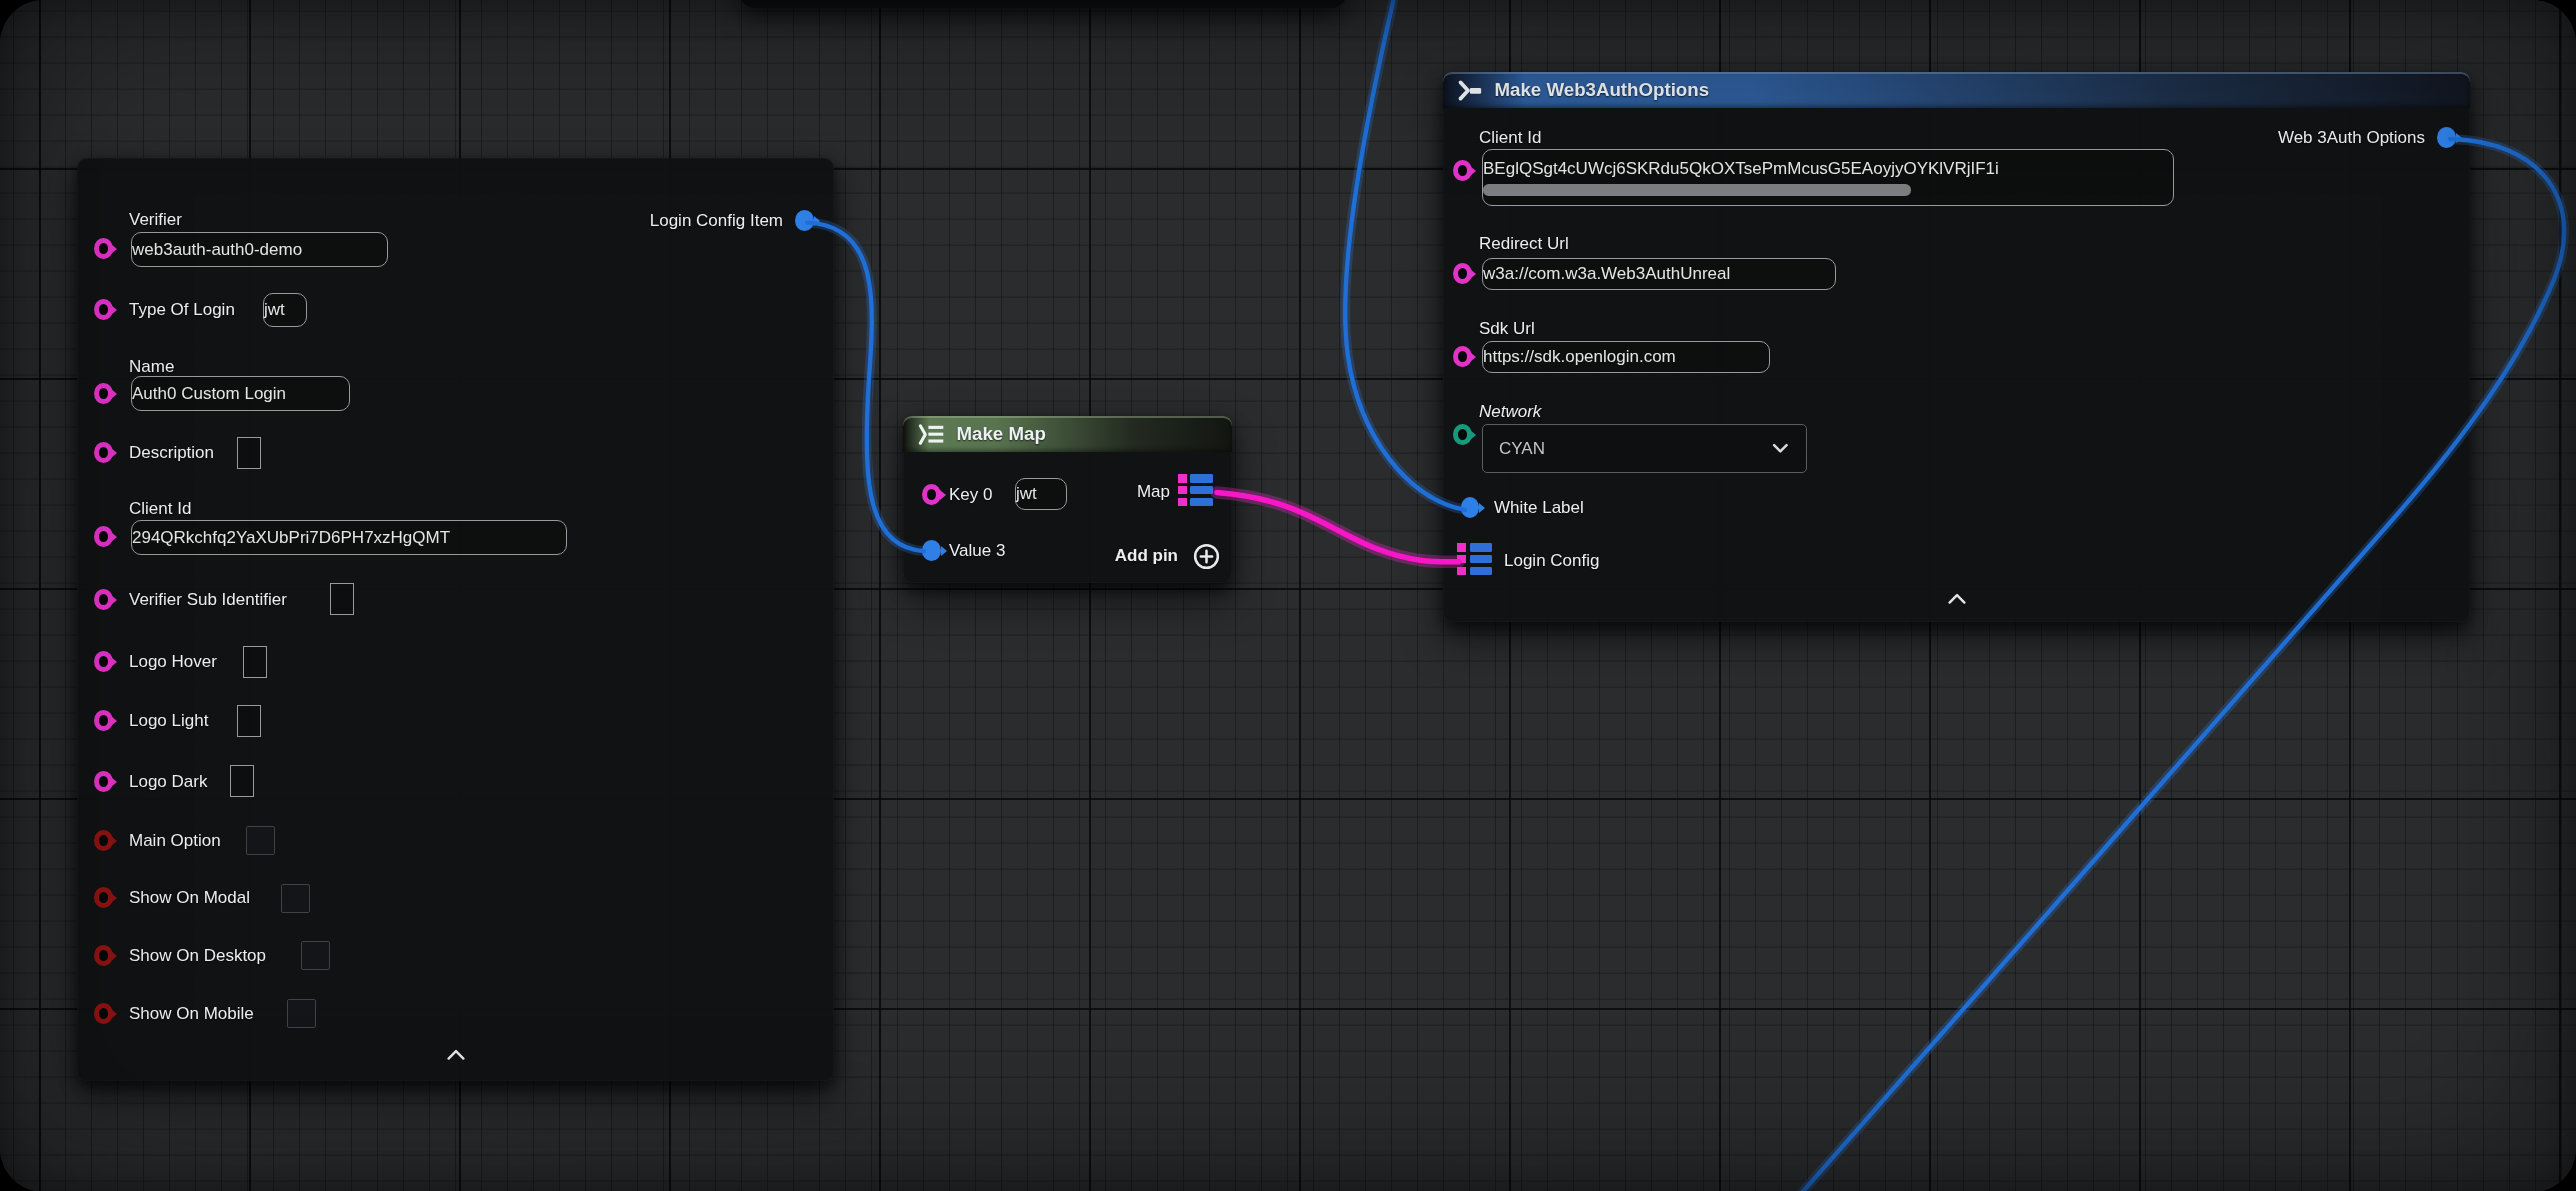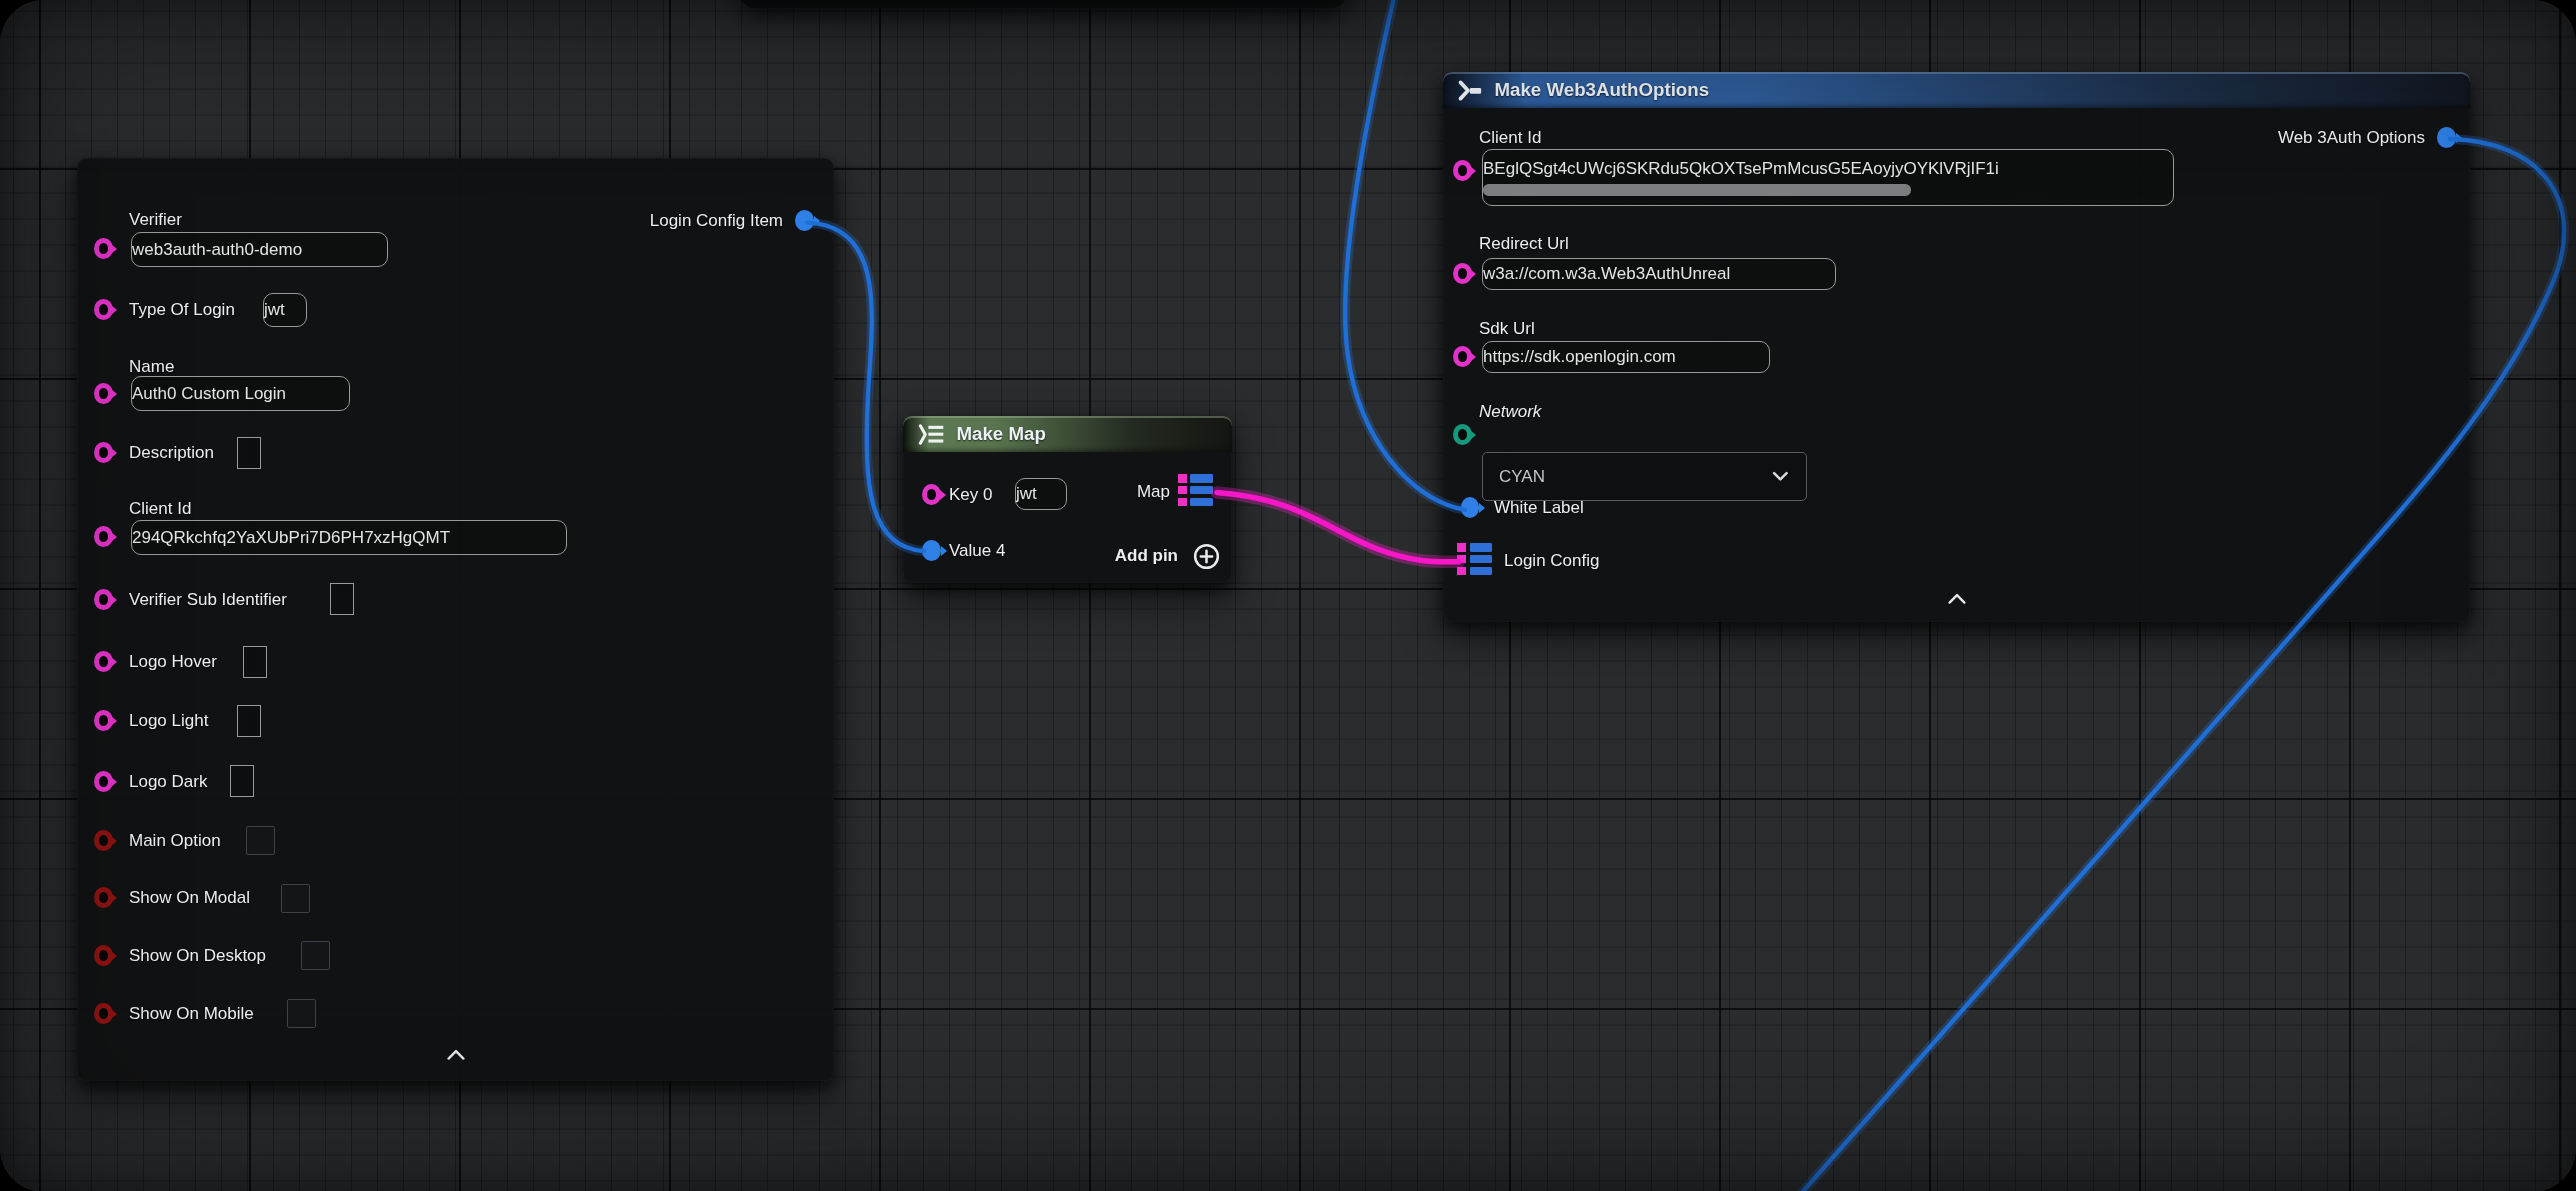--- a/index.html
+++ b/index.html
@@ -41,21 +41,21 @@
   .t-enum{color:#17997c;}
   .tfield{position:absolute;background:rgba(8,8,8,0.38);border:1.2px solid #989a9c;border-radius:10px;
     color:#e5e5e5;font-size:17px;display:flex;align-items:center;padding:0 0;box-sizing:border-box;white-space:nowrap;}
   .bigfield{flex-direction:column;align-items:flex-start;justify-content:center;gap:5px;overflow:hidden;}
   .bigfield .txt{max-width:100%;overflow:hidden;}
   .hsb{height:11.2px;width:62%;background:#7c7e80;border-radius:5.6px;}
   .sbox{position:absolute;width:24px;height:32px;border:1.2px solid #989a9c;background:rgba(8,8,8,0.3);box-sizing:border-box;}
   .cbox{position:absolute;width:29px;height:29px;border:1.2px solid #404247;background:#141518;border-radius:1.9px;box-sizing:border-box;}
   .dd{position:absolute;border:1.2px solid #595c60;background:#0e0f11;border-radius:5px;
     color:#c3c5c7;font-size:17px;display:flex;align-items:center;justify-content:space-between;
-    padding:0 16px;box-sizing:border-box;margin-top:28px;}
+    padding:0 16px;box-sizing:border-box;}
   .mapicon{position:absolute;display:grid;grid-template-columns:8.7px 22.4px;grid-auto-rows:8.7px;gap:3.1px 3.7px;}
   .mapicon i{display:block;}
   .mapicon .k{background:#ef2fc7;}
   .mapicon .v{background:#2e6fd8;border-radius:1.2px;}
   .chev{position:absolute;left:50%;transform:translateX(-50%);cursor:pointer;}
   .addlbl{font-weight:bold;}
   svg.icon{display:block;}
   #wires{position:absolute;inset:0;pointer-events:none;}
   #topnode{position:absolute;left:739px;top:-24px;width:608px;height:32px;background:#0d0e0f;
     border-radius:16px;box-shadow:0 8.7px 25px rgba(0,0,0,0.65);}
@@ -161,21 +161,21 @@
     <span class="mapicon" style="left:275px;top:58px;">
       <i class="k"></i>
           <i class="v"></i>
           <i class="k"></i>
           <i class="v"></i>
           <i class="k"></i>
           <i class="v"></i>
     </span>
 
     <span class="pin fill t-struct" style="left:19.3px;top:124px;"></span>
-    <span class="plabel" style="left:46px;top:124px;">Value 4</span>
+    <span class="plabel" style="left:46px;top:124px;">Value 3</span>
 
     <span class="plabel addlbl" style="right:54px;top:129px;left:auto;text-align:right;">Add pin</span>
     <span style="position:absolute;right:11.2px;top:126px;">
       <svg class="icon" width="29" height="29" viewBox="0 0 46 46">
         <circle cx="23" cy="23" r="18" fill="none" stroke="#e8eaec" stroke-width="4"></circle>
         <path d="M23 14 V32 M14 23 H32" stroke="#e8eaec" stroke-width="4" stroke-linecap="round"></path>
       </svg>
     </span>
   </div>
 

